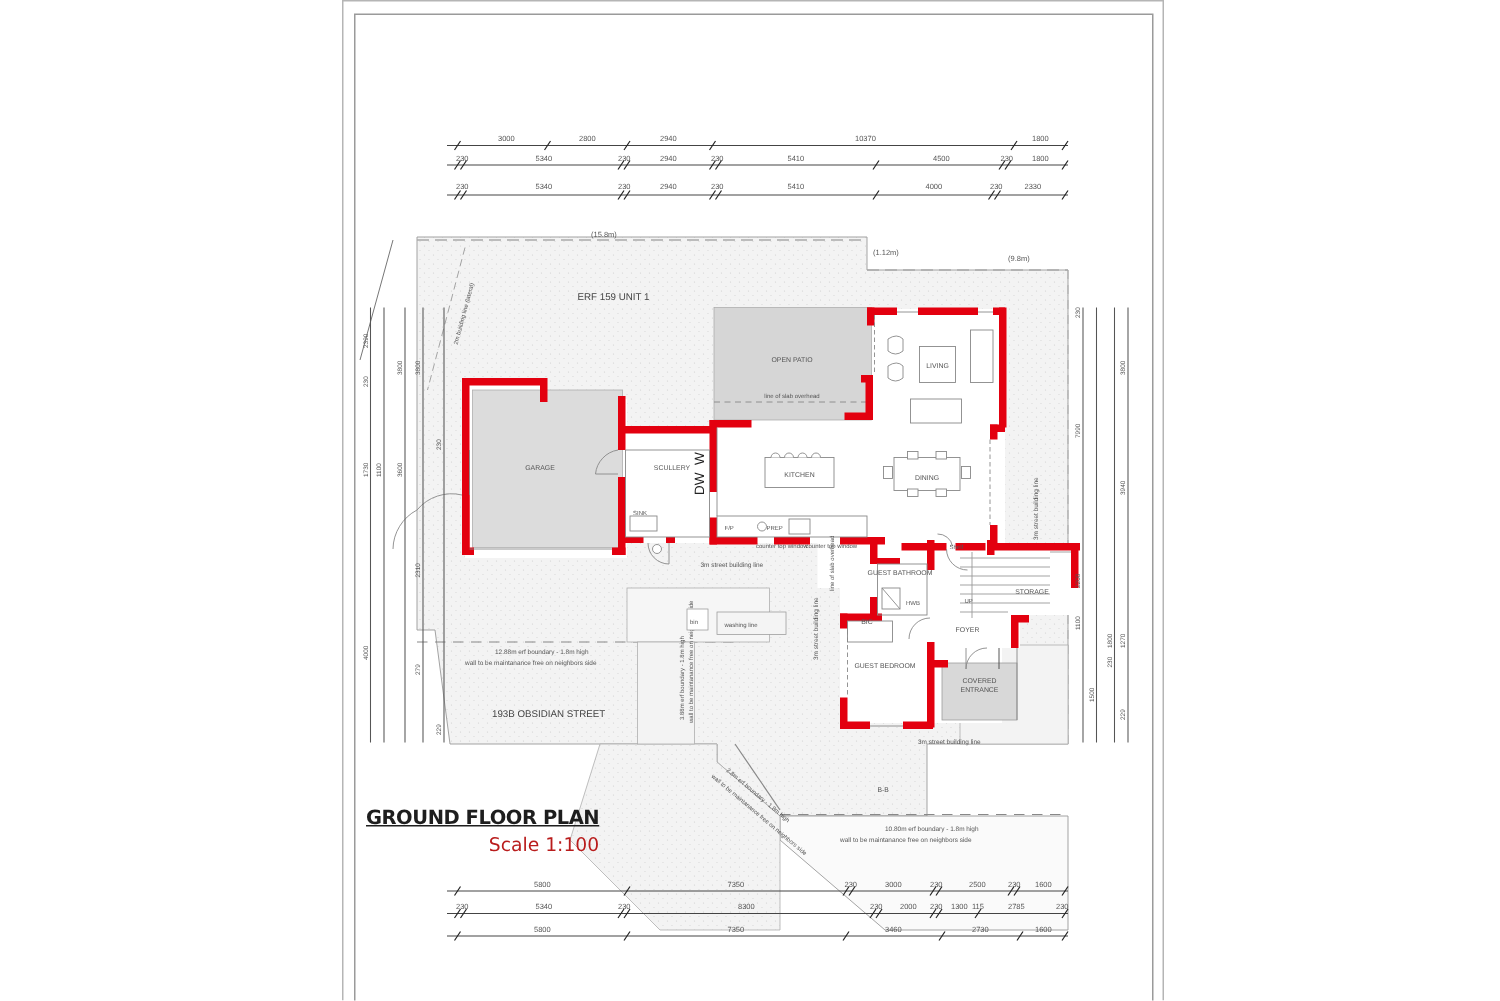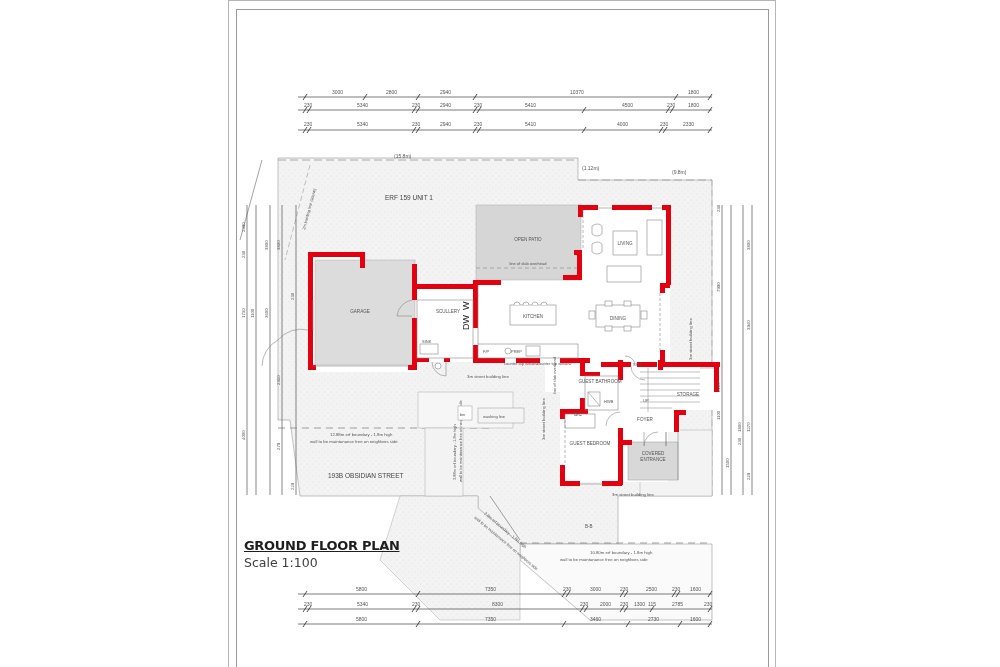--- a/index.html
+++ b/index.html
@@ -1,23 +1,23 @@
 <!DOCTYPE html>
 <html><head>
 <meta charset="utf-8">
 <style>
   html, body { margin:0; padding:0; background:#ffffff; }
   body { width:1000px; height:667px; position:relative; overflow:hidden; font-family:"Liberation Sans", sans-serif; }
   .sheet-outer { position:absolute; left:228px; top:0; width:548px; height:667px; border-left:1px solid #b5b5b5; border-right:1px solid #b5b5b5; border-top:1px solid #b5b5b5; box-sizing:border-box; background:#fff; }
   .sheet-inner { position:absolute; left:236px; top:9px; width:533px; height:660px; border:1px solid #9a9a9a; box-sizing:border-box; }
   svg { position:absolute; left:0; top:0; }
   .lbl { font-family:"Liberation Sans", sans-serif; fill:#555; }
-  .title-block { position:absolute; left:244px; top:538px; }
+  .title-block { position:absolute; left:244px; top:538px;text-align:right; }
   .title { font-family:"DejaVu Sans", sans-serif; font-weight:bold; font-size:13px; color:#1e1e1e; text-decoration:underline; letter-spacing:-0.3px; }
-  .scale { font-family:"DejaVu Sans", sans-serif; font-size:12.5px; color:#404040; margin-top:2px; }
+  .scale { font-family:"DejaVu Sans", sans-serif; font-size:12.5px; color:#b91c1c; margin-top:2px; }
 </style>
 </head>
 <body>
 
 <div class="sheet-outer"></div>
 <div class="sheet-inner"></div>
 
 <svg width="1000" height="667" viewBox="0 0 1000 667">
   <defs>
     <pattern id="speckle" width="6" height="6" patternUnits="userSpaceOnUse">

